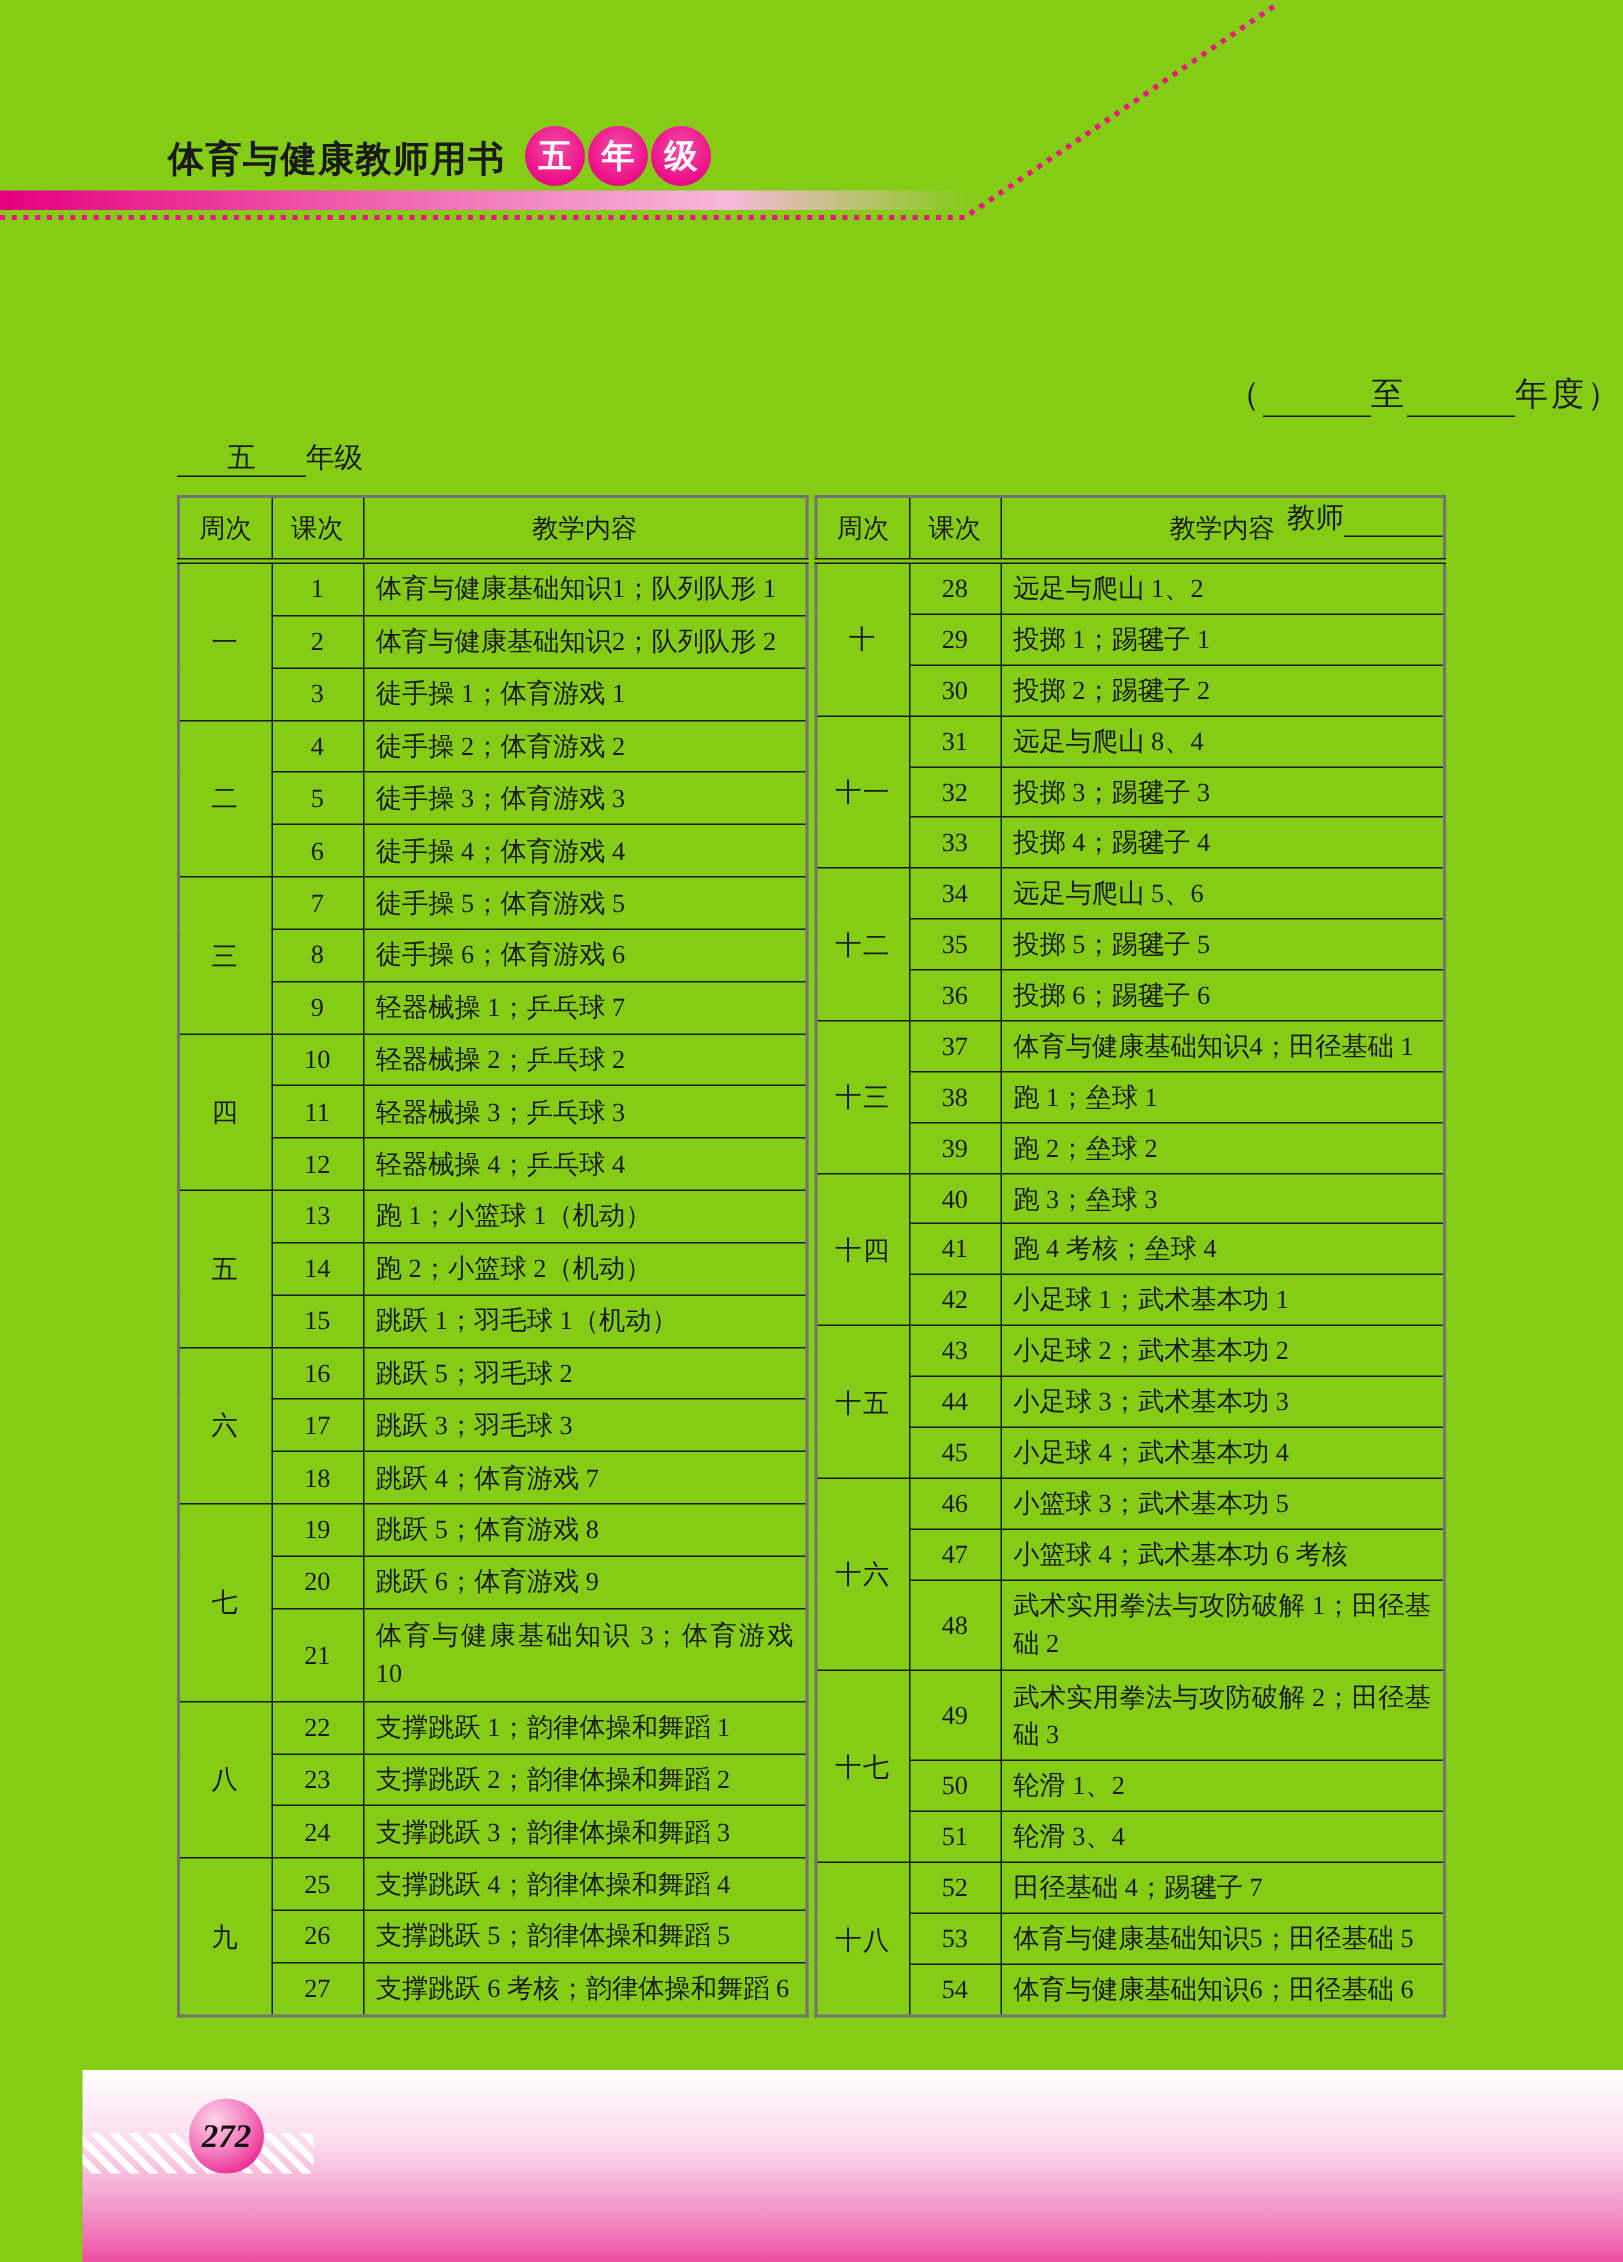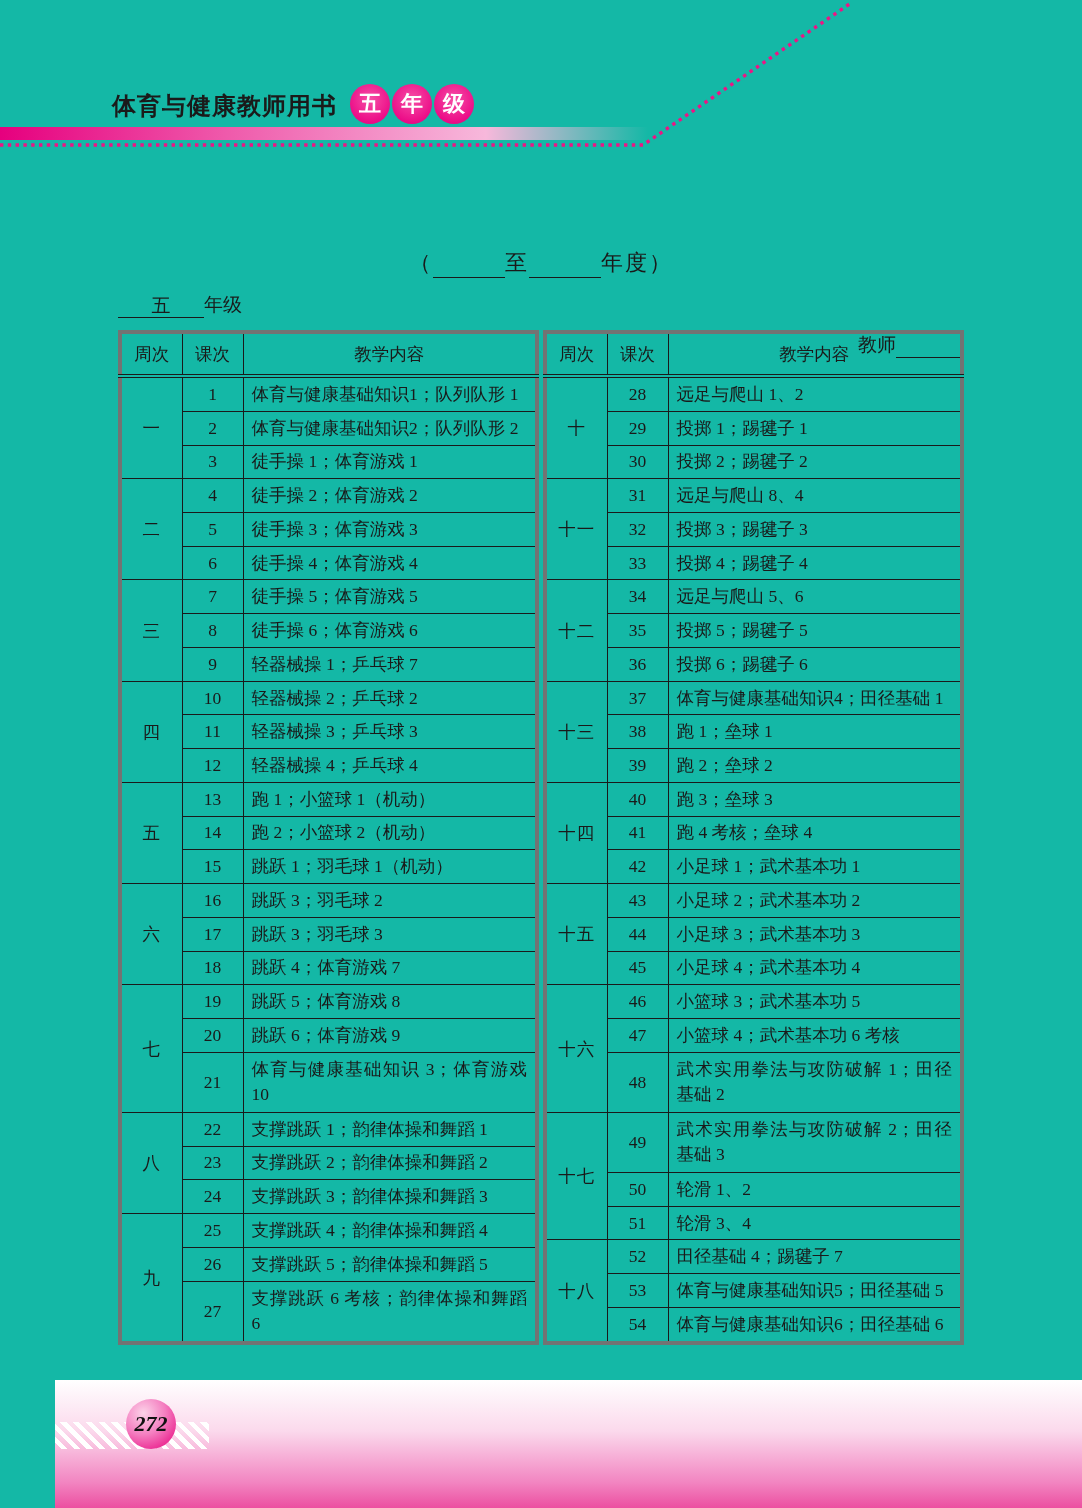--- a/index.html
+++ b/index.html
@@ -1,17 +1,17 @@
 <!DOCTYPE html>
 <html><head>
 <meta charset="utf-8">
 <style>
   html,body{margin:0;padding:0;background:#e8e8e8;}
   .page{
-    position:relative;width:1082px;height:1508px;background:#14b8a6;
+    position:relative;width:1082px;height:1508px;background:#84cc16;
     overflow:hidden;font-family:"Liberation Serif","DejaVu Serif",serif;color:#1a1a1a;
   }
   
   .book-title{
     position:absolute;left:112px;top:90px;font-size:24px;font-weight:bold;
     font-family:"Liberation Sans","DejaVu Sans",sans-serif;letter-spacing:1px;
   }
   .badges{position:absolute;left:350px;top:84px;display:flex;gap:2px;}
   .badge{
     width:40px;height:40px;border-radius:50%;color:#fff;font-weight:bold;
@@ -28,39 +28,39 @@
   .main-title{
     position:absolute;left:0;top:204px;width:1082px;text-align:center;
     font-size:31px;font-weight:bold;letter-spacing:2px;
     font-family:"Liberation Sans","DejaVu Sans",sans-serif;
   }
   .semester-blank{
     display:inline-block;width:96px;border-bottom:2.5px solid #8a8a8a;
     text-align:center;line-height:34px;margin:0 8px;vertical-align:bottom;
   }
   .sub-title{
-    position:absolute;left:0;top:248px;width:1082px;text-align:center;
+    position:absolute;left:0;top:248px;width:1082px;text-align:right;
     font-size:22px;letter-spacing:2px;
   }
   .blank-line{display:inline-block;border-bottom:1.8px solid #1a1a1a;vertical-align:bottom;height:24px;}
   .blank-72{width:72px;}
   .blank-66{width:66px;}
   .blank-86{width:86px;text-align:center;line-height:26px;}
   
   .info-line{position:absolute;left:118px;top:292px;width:844px;font-size:19px;}
   .info-left{float:left;}
   .info-right{float:right;margin-top:40px;}
   
   .tables{position:absolute;left:118px;top:330px;display:flex;gap:4px;}
   table.half{
     border-collapse:collapse;width:421px;height:1015px;table-layout:fixed;
     font-size:17.5px;
   }
   table.half th,table.half td{border:1.2px solid #1a1a1a;}
-  table.half{border:4px solid #737373;}
+  table.half{border:2px solid #737373;}
   table.half th{
     height:38px;font-weight:normal;text-align:center;
     border-bottom:4px double #1a1a1a;
   }
   col.c-week{width:62px;}
   col.c-no{width:61px;}
   td.week-cell{text-align:center;letter-spacing:1px;}
   td.no-cell{text-align:center;}
   td.content-cell{
     text-align:justify;padding:3px 8px;line-height:25px;
@@ -192,21 +192,21 @@
             <td class="no-cell">14</td>
             <td class="content-cell">跑 2；小篮球 2（机动）</td>
           </tr>
           <tr>
             <td class="no-cell">15</td>
             <td class="content-cell">跳跃 1；羽毛球 1（机动）</td>
           </tr>
           <tr>
             <td class="week-cell" rowspan="3">六</td>
             <td class="no-cell">16</td>
-            <td class="content-cell">跳跃 3；羽毛球 2</td>
+            <td class="content-cell">跳跃 5；羽毛球 2</td>
           </tr>
           <tr>
             <td class="no-cell">17</td>
             <td class="content-cell">跳跃 3；羽毛球 3</td>
           </tr>
           <tr>
             <td class="no-cell">18</td>
             <td class="content-cell">跳跃 4；体育游戏 7</td>
           </tr>
           <tr>

